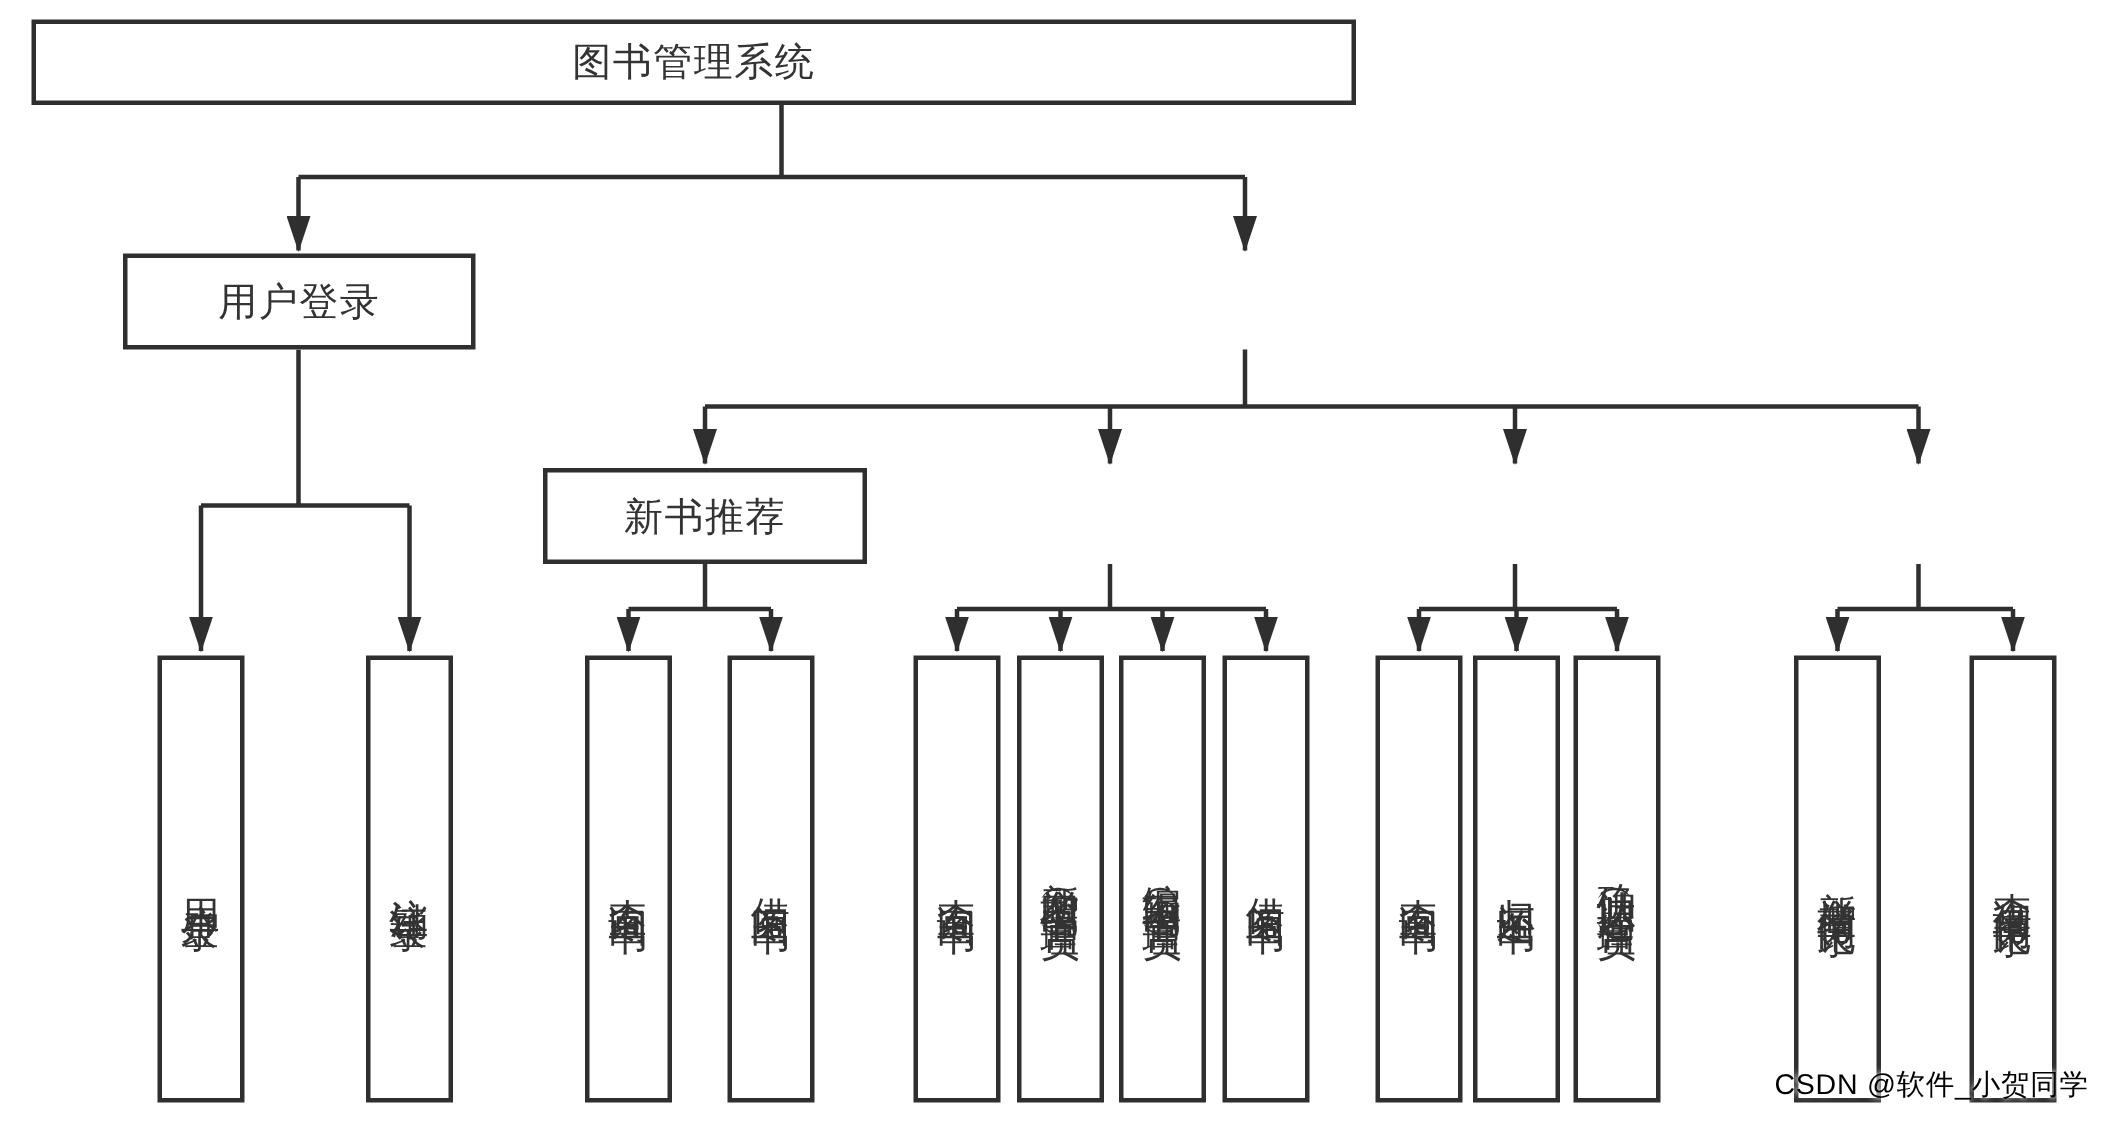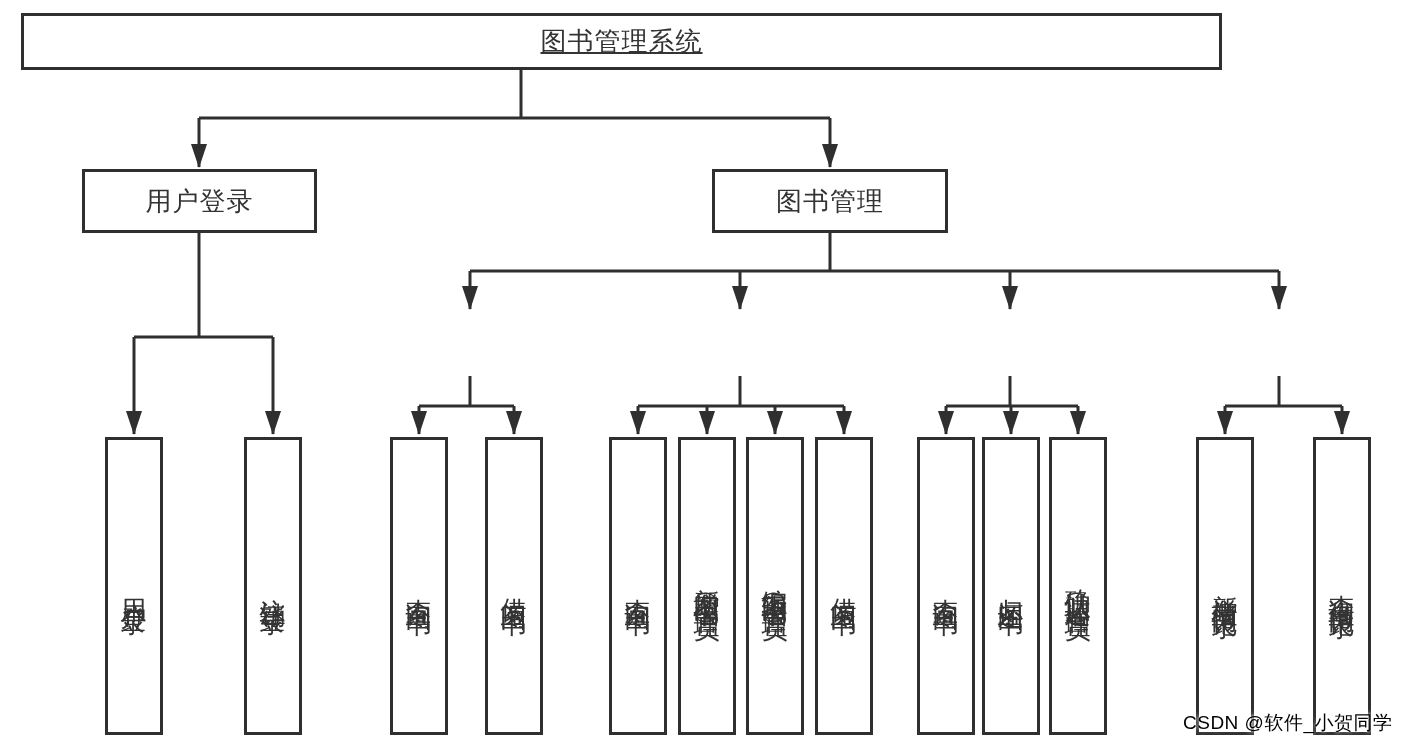--- a/index.html
+++ b/index.html
@@ -97,25 +97,25 @@
       <path d="M1078,406 V434" marker-end="url(#arrow)"></path>
     </g>
     <g stroke="#2f2f2f" stroke-width="3" fill="none">
       <path d="M1279,376 V406"></path>
       <path d="M1225,406 H1342"></path>
       <path d="M1225,406 V434" marker-end="url(#arrow)"></path>
       <path d="M1342,406 V434" marker-end="url(#arrow)"></path>
     </g>
   </svg>
 
-  <div class="node" style="left:21px; top:13px; width:1201px; height:57px;text-decoration:underline;">图书管理系统</div>
+  <div class="node" style="left:21px; top:13px; width:883px; height:57px;">图书管理系统</div>
 
   <div class="node" style="left:82px; top:169px; width:235px; height:64px;">用户登录</div>
-  <div class="node" style="left:712px; top:169px; width:236px; height:64px;">图书管理</div>
 
+  <div class="node" style="left:362px; top:312px; width:216px; height:64px;">新书推荐</div>
 
   <div class="node v-node" style="left:105px; top:437px; width:58px; height:298px;">用户登录</div>
   <div class="node v-node" style="left:244px; top:437px; width:58px; height:298px;">注销登录</div>
 
   <div class="node v-node" style="left:390px; top:437px; width:58px; height:298px;">查询图书</div>
   <div class="node v-node" style="left:485px; top:437px; width:58px; height:298px;">借阅图书</div>
 
   <div class="node v-node" style="left:609px; top:437px; width:58px; height:298px;">查询图书</div>
   <div class="node v-node" style="left:678px; top:437px; width:58px; height:298px;">新增图书（管理员）</div>
   <div class="node v-node" style="left:746px; top:437px; width:58px; height:298px;">编辑图书（管理员）</div>

